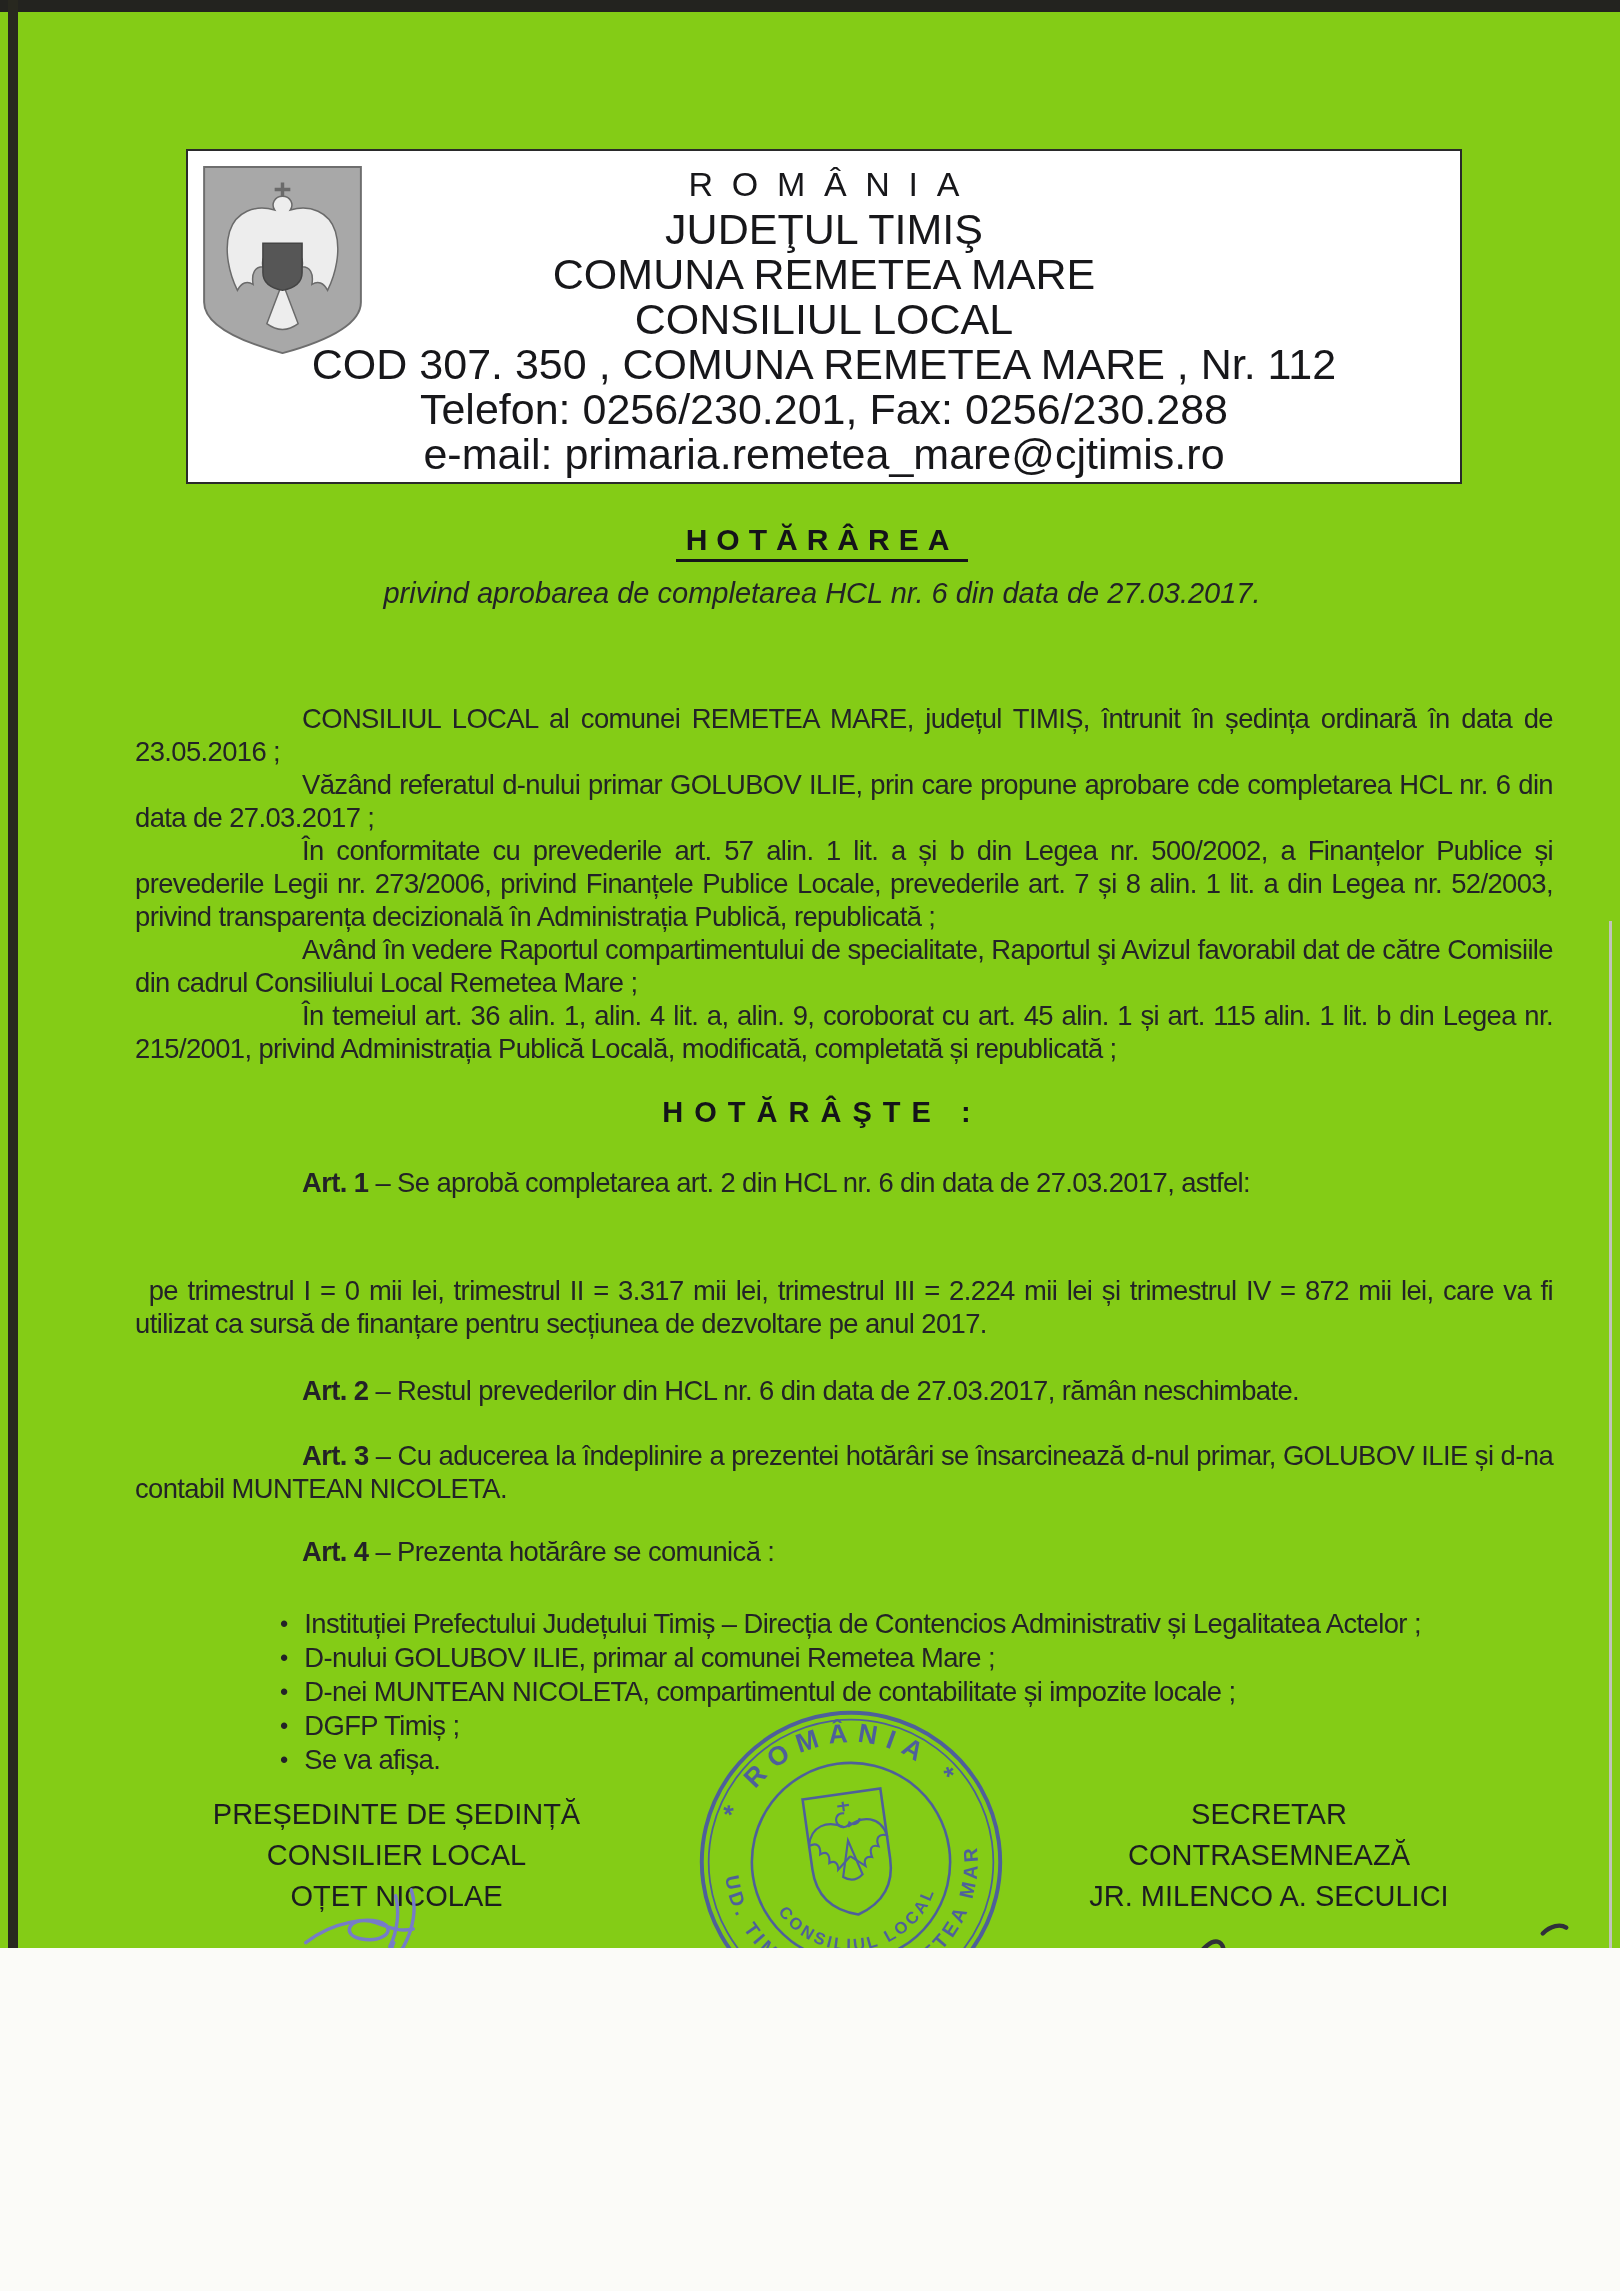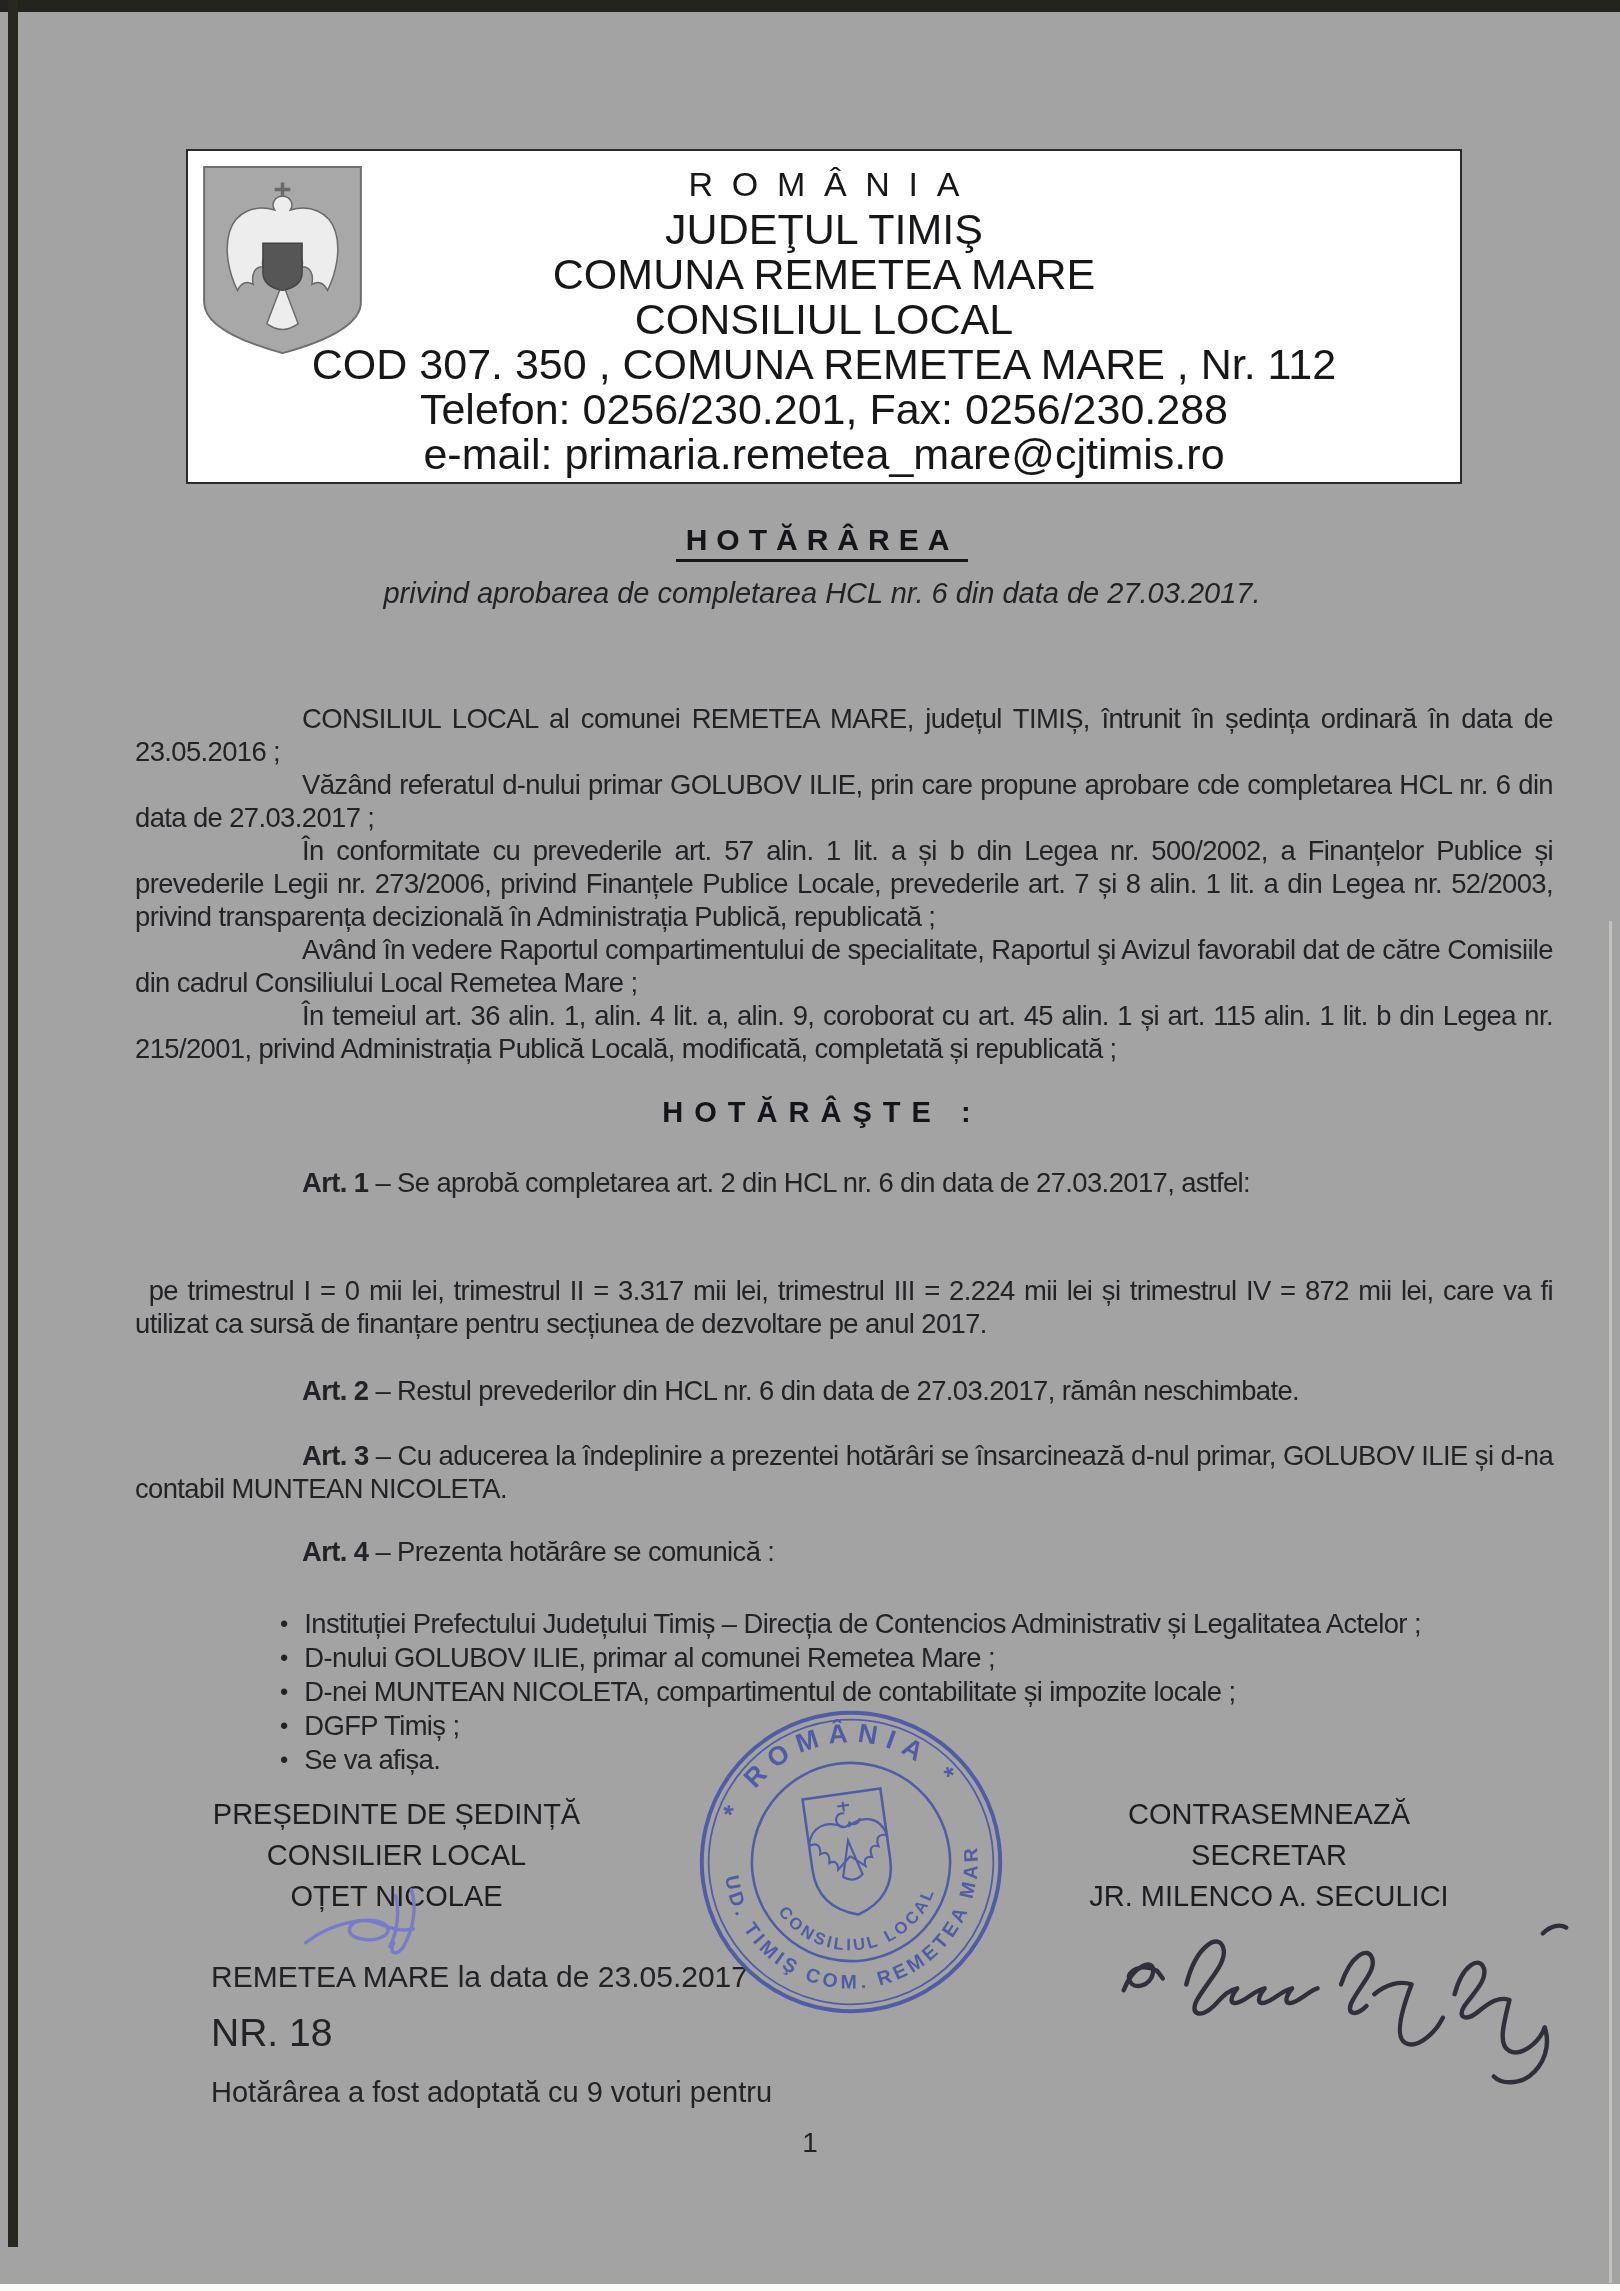--- a/index.html
+++ b/index.html
@@ -1,17 +1,17 @@
 <!DOCTYPE html>
 <html><head>
 <meta charset="utf-8">
 <style>
   html,body{margin:0;padding:0;background:#fbfbf8;}
   .page{
-    position:relative;width:1620px;height:2284px;background:#a3a3a3;
+    position:relative;width:1620px;height:1948px;background:#84cc16;
     font-family:"Liberation Sans", sans-serif;color:#202024;overflow:hidden;
   }
   
   .scan-top{position:absolute;top:0;left:0;width:1620px;height:11.8px;background:#23231f;}
   .scan-left{position:absolute;top:0;left:7.8px;width:9.8px;height:2247px;background:#28281f;}
   .scan-right{position:absolute;top:921px;right:7.8px;width:2.9px;height:1362px;background:#c2c2bb;}
 
   
   .header-box{position:absolute;left:186px;top:149px;width:1272px;height:331px;border:2px solid #2a2a2a;background:#fff;}
   .coa{position:absolute;left:11.8px;top:11.8px;width:165px;height:194px;}
@@ -143,22 +143,22 @@
       <span>Se va afișa.</span>
       </div>
   </div>
 
   <div class="sig-left">
     <div>PREȘEDINTE DE ȘEDINȚĂ</div>
     <div>CONSILIER LOCAL</div>
     <div>OȚET NICOLAE</div>
   </div>
   <div class="sig-right">
+    <div>SECRETAR</div>
     <div>CONTRASEMNEAZĂ</div>
-    <div>SECRETAR</div>
     <div>JR. MILENCO A. SECULICI</div>
   </div>
 
   <div class="place-date">REMETEA MARE la data de 23.05.2017</div>
   <div class="nr-line">NR. 18</div>
   <div class="adoption">Hotărârea a fost adoptată cu 9 voturi pentru</div>
   <div class="pageno">1</div>
 
   <svg class="sig-blue" viewBox="0 0 180 95">
     <g stroke="#767cc8" stroke-width="3.5" fill="none" stroke-linecap="round">

